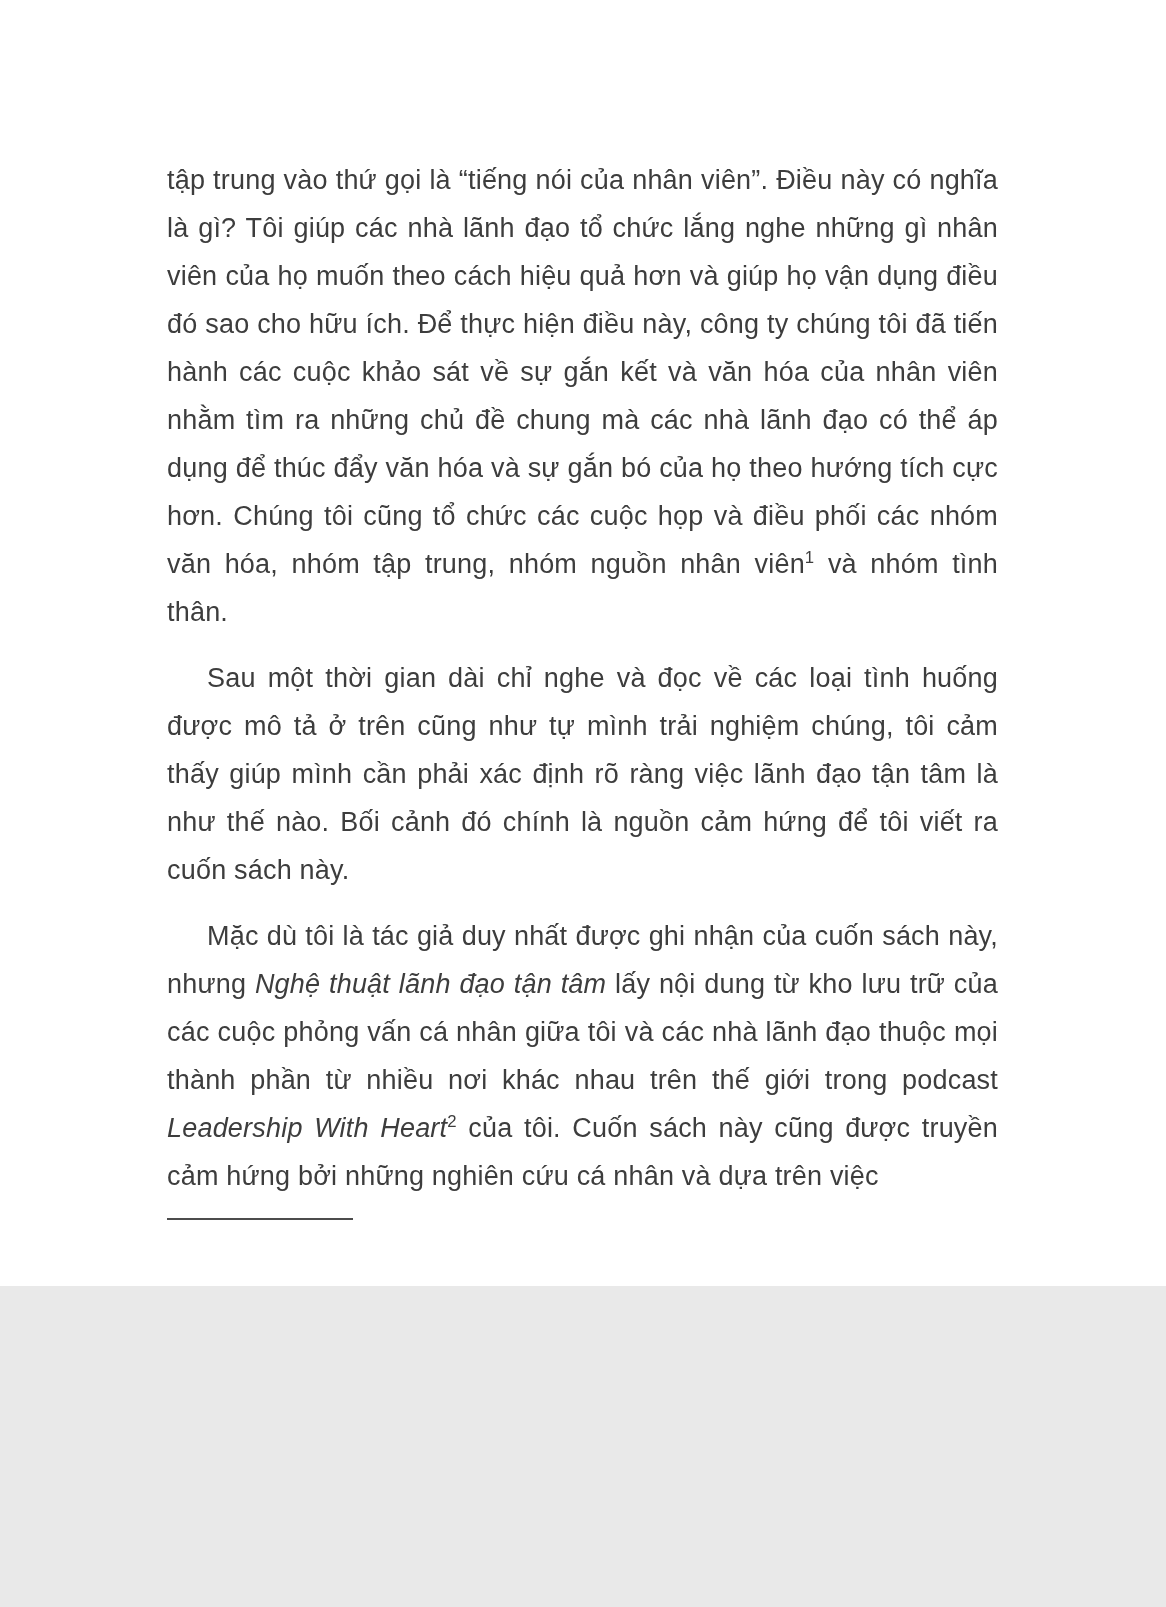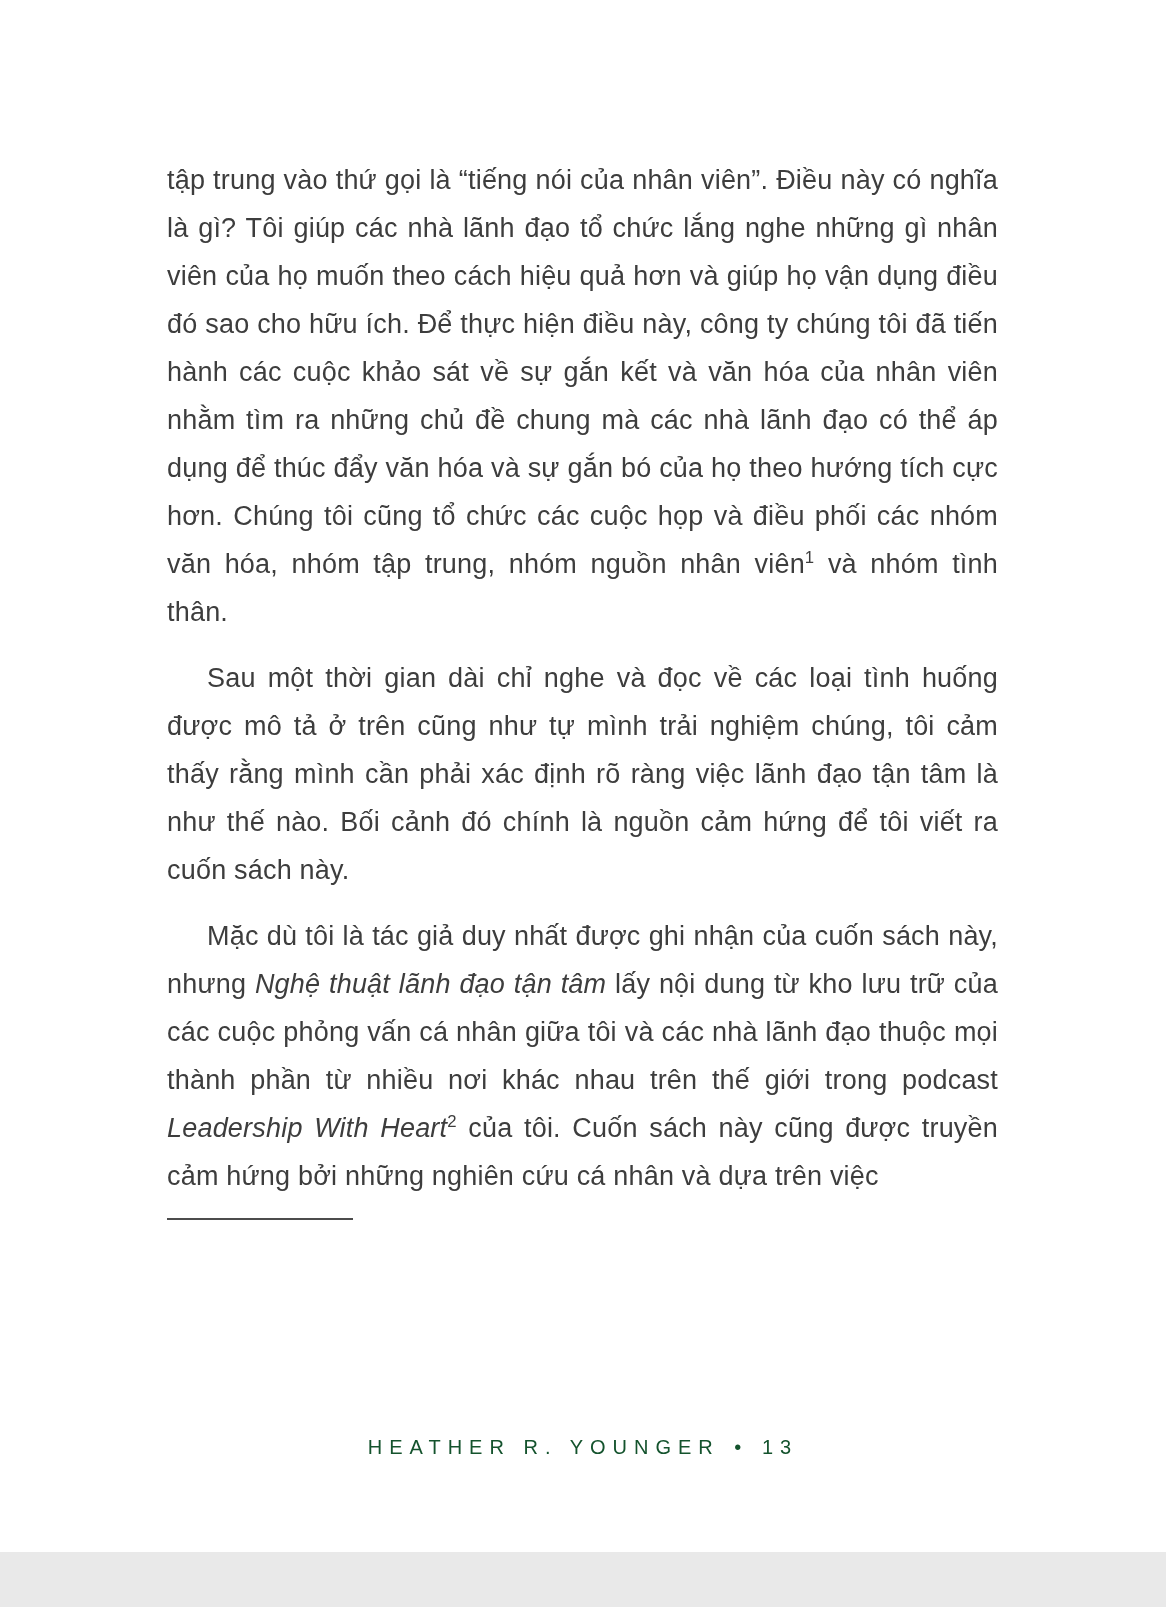--- a/index.html
+++ b/index.html
@@ -1,20 +1,20 @@
 <!DOCTYPE html>
 <html><head>
 <meta charset="utf-8">
 <style>
   * { margin: 0; padding: 0; box-sizing: border-box; }
   html, body { background: #e9e9e9; }
   .page {
     position: relative;
     width: 1166px;
-    height: 1552px;
+    height: 1286px;
     margin: 0 auto;
     background: #ffffff;
     font-family: "Liberation Sans", "DejaVu Sans", sans-serif;
     color: #3d3d3d;
     overflow: hidden;
   }
   .content {
     padding: 156px 168px 0 167px;
   }
   .para {
@@ -57,21 +57,21 @@
   }
   .footer .bullet { letter-spacing: 0; margin: 0 8px 0 2px; }
 </style>
 </head>
 <body>
 
 <div class="page">
   <div class="content">
     <div id="paragraphs" class="paragraphs">
         <p class="para"><span>tập trung vào thứ gọi là “tiếng nói của nhân viên”. Điều này có nghĩa là gì? Tôi giúp các nhà lãnh đạo tổ chức lắng nghe những gì nhân viên của họ muốn theo cách hiệu quả hơn và giúp họ vận dụng điều đó sao cho hữu ích. Để thực hiện điều này, công ty chúng tôi đã tiến hành các cuộc khảo sát về sự gắn kết và văn hóa của nhân viên nhằm tìm ra những chủ đề chung mà các nhà lãnh đạo có thể áp dụng để thúc đẩy văn hóa và sự gắn bó của họ theo hướng tích cực hơn. Chúng tôi cũng tổ chức các cuộc họp và điều phối các nhóm văn hóa, nhóm tập trung, nhóm nguồn nhân viên</span><sup>1</sup><span> và nhóm tình thân.</span></p>
-        <p class="para indent"><span>Sau một thời gian dài chỉ nghe và đọc về các loại tình huống được mô tả ở trên cũng như tự mình trải nghiệm chúng, tôi cảm thấy rằng mình cần phải xác định rõ ràng việc lãnh đạo tận tâm là như thế nào. Bối cảnh đó chính là nguồn cảm hứng để tôi viết ra cuốn sách này.</span></p>
+        <p class="para indent"><span>Sau một thời gian dài chỉ nghe và đọc về các loại tình huống được mô tả ở trên cũng như tự mình trải nghiệm chúng, tôi cảm thấy giúp mình cần phải xác định rõ ràng việc lãnh đạo tận tâm là như thế nào. Bối cảnh đó chính là nguồn cảm hứng để tôi viết ra cuốn sách này.</span></p>
         <p class="para indent"><span>Mặc dù tôi là tác giả duy nhất được ghi nhận của cuốn sách này, nhưng </span><span class="italic">Nghệ thuật lãnh đạo tận tâm</span><span> lấy nội dung từ kho lưu trữ của các cuộc phỏng vấn cá nhân giữa tôi và các nhà lãnh đạo thuộc mọi thành phần từ nhiều nơi khác nhau trên thế giới trong podcast </span><span class="italic">Leadership With Heart</span><sup>2</sup><span> của tôi. Cuốn sách này cũng được truyền cảm hứng bởi những nghiên cứu cá nhân và dựa trên việc</span></p>
       </div>
     <div class="footnote-sep"></div>
     <div id="footnotes" class="footnotes">
       </div>
   </div>
   <div class="footer">
     <span>HEATHER R. YOUNGER</span>
     <span class="bullet">•</span>
     <span>13</span>

